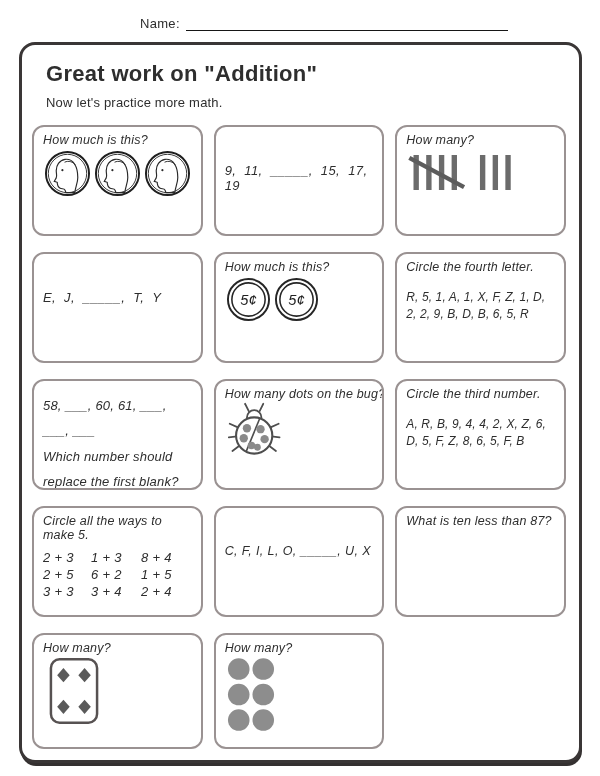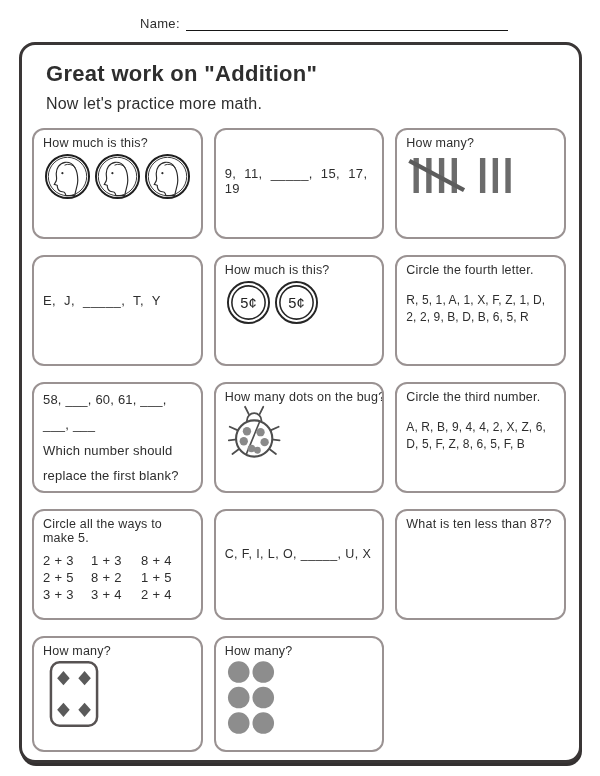--- a/index.html
+++ b/index.html
@@ -5,35 +5,35 @@
   html,body{margin:0;padding:0;background:#fff;}
   .page{position:relative;width:600px;height:776px;background:#fff;overflow:hidden;
         font-family:"Liberation Sans", sans-serif;color:#2e2e2e;}
   .name-row{position:absolute;top:16px;left:140px;font-size:13px;letter-spacing:.3px;}
   .name-line{display:inline-block;width:322px;height:14px;margin-left:6px;
              border-bottom:1.6px solid #161616;vertical-align:bottom;}
   .sheet{position:absolute;top:42px;left:19px;width:563px;height:721px;box-sizing:border-box;
          border:3px solid #3a3636;border-radius:16px;padding-top:14px;background:#fff;
          box-shadow:1px 4px 0 -1px #343030;}
   .title{margin:2px 0 0 24px;font-size:22px;font-weight:700;letter-spacing:.3px;}
-  .subtitle{margin:8px 0 0 24px;font-size:16px;letter-spacing:.2px;}
+  .subtitle{margin:8px 0 0 24px;font-size:13px;letter-spacing:.2px;}
   .grid{display:grid;margin-top:15px;padding:0 13px 0 10px;
         grid-template-columns:1fr 1fr 1fr;grid-template-rows:111px 111px 111px 111px 116px;
-        gap:16px 11px;}
+        gap:16px 11px;font-style:italic;}
   .qbox{border:2px solid #9a9292;border-radius:12px;box-sizing:border-box;
         padding:6px 9px;overflow:hidden;background:#fff;}
   .prompt{font-size:12.5px;letter-spacing:.2px;}
   .nowrap{white-space:nowrap;}
   .coins-row{display:flex;gap:3px;margin-top:3px;margin-left:1px;align-items:center;}
   .seq{white-space:pre-wrap;font-size:13px;letter-spacing:.4px;padding-top:30px;}
   .eq-pad{padding-top:28px;font-size:13.5px;}
   .eq2{margin-top:13px;margin-left:18px;}
   .letters{margin-top:15px;font-size:12px;line-height:1.45;letter-spacing:.1px;margin-right:-6px;}
   .letters div{white-space:nowrap;}
-  .counting{font-size:13px;line-height:1.95;padding-top:3px;letter-spacing:.2px;}
+  .counting{font-size:13px;line-height:1.95;padding-top:12px;letter-spacing:.2px;}
   .sums{display:grid;grid-template-columns:48px 50px 48px;row-gap:2px;
         margin-top:8px;font-size:13px;letter-spacing:.3px;}
   .tally-wrap{margin-top:4px;margin-left:2px;}
   .bug-wrap{margin-top:1px;margin-left:2px;}
   .card-wrap{margin-top:2px;margin-left:6px;}
   .dots-wrap{margin-top:2px;margin-left:1px;}
 </style>
 </head>
 <body>
 
@@ -170,21 +170,21 @@
         </div>
       </div>
 
       <div class="qbox">
         <div class="prompt">Circle all the ways to make 5.</div>
         <div class="sums">
           <span>2 + 3</span>
           <span>1 + 3</span>
           <span>8 + 4</span>
           <span>2 + 5</span>
-          <span>8 + 2</span>
+          <span>6 + 2</span>
           <span>1 + 5</span>
           <span>3 + 3</span>
           <span>3 + 4</span>
           <span>2 + 4</span>
         </div>
       </div>
 
       <div class="qbox">
         <div class="seq" style="font-size:12.5px;white-space:nowrap;margin-right:-6px;">C, F, I, L, O, _____, U, X</div>
       </div>

